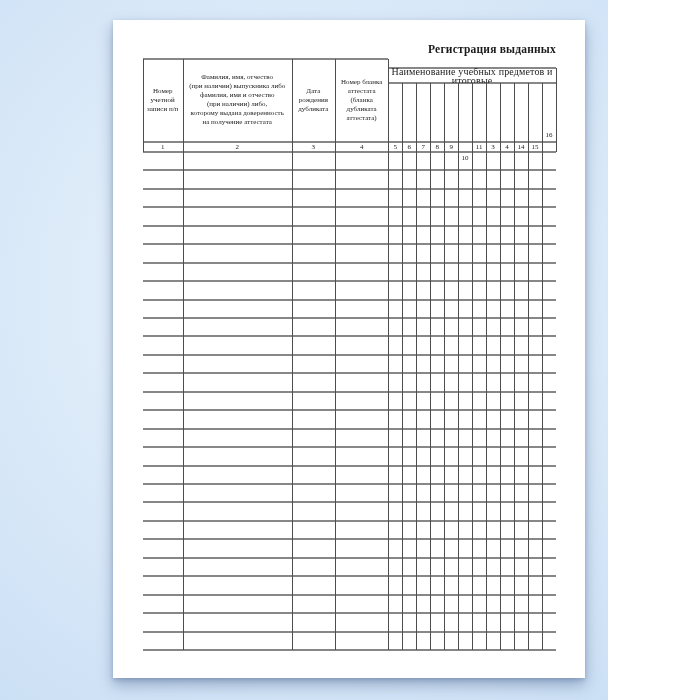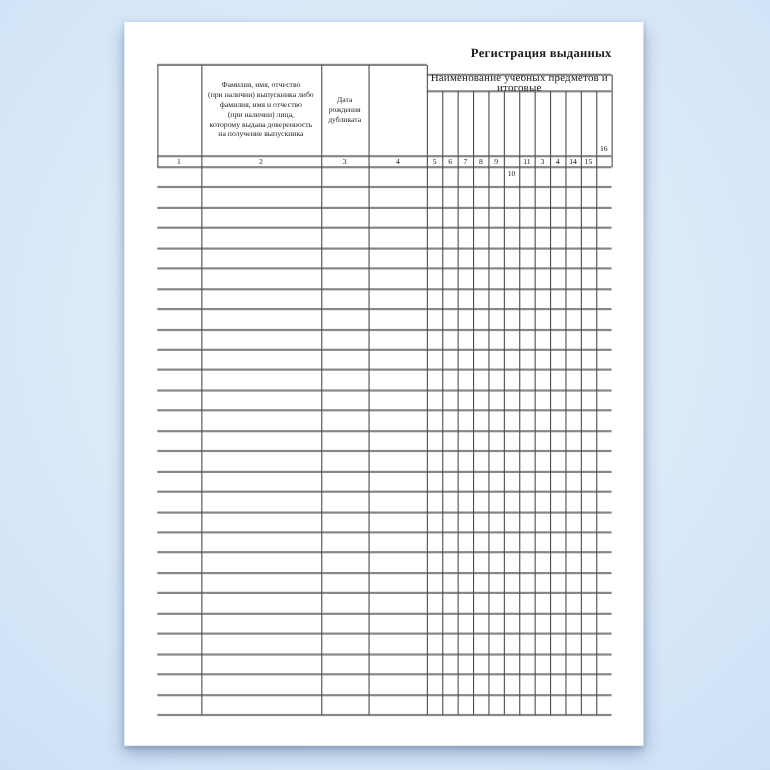--- a/index.html
+++ b/index.html
@@ -5,21 +5,21 @@
   html, body {
     margin: 0;
     padding: 0;
     width: 700px;
     height: 700px;
     overflow: hidden;
     font-family: "Liberation Serif", "DejaVu Serif", serif;
   }
   .bg {
     position: absolute;
-    width: 700px;
+    width: 608px;
     height: 700px;
     background: radial-gradient(circle at 50% 42%, #eff6fc 0%, #ddebf9 48%, #cce0f5 100%);
   }
   .page {
     position: absolute;
     left: 113px;
     top: 20px;
     width: 472px;
     height: 658px;
     background: #ffffff;
@@ -104,32 +104,44 @@
         <div class="vline" style="left: 303.233px; top: 63.4px; height: 566.6px;"></div>
         <div class="vline" style="left: 317.2px; top: 63.4px; height: 566.6px;"></div>
         <div class="vline" style="left: 331.167px; top: 63.4px; height: 566.6px;"></div>
         <div class="vline" style="left: 345.133px; top: 63.4px; height: 566.6px;"></div>
         <div class="vline" style="left: 359.1px; top: 63.4px; height: 566.6px;"></div>
         <div class="vline" style="left: 373.067px; top: 63.4px; height: 566.6px;"></div>
         <div class="vline" style="left: 387.033px; top: 63.4px; height: 566.6px;"></div>
         <div class="vline" style="left: 401px; top: 63.4px; height: 566.6px;"></div>
         <div class="vline" style="left: 414.967px; top: 63.4px; height: 566.6px;"></div>
         <div class="vline" style="left: 428.933px; top: 63.4px; height: 566.6px;"></div>
+        <div class="cell" style="left: 30.7px; top: 38.5px; width: 38px; height: 83.5px;">
+          <span>Номер</span>
+          <span>учетной</span>
+          <span>записи п/п</span>
+        </div>
         <div class="cell" style="left: 70.7px; top: 38.5px; width: 107px; height: 83.5px;">
           <span>Фамилия, имя, отчество</span>
           <span>(при наличии) выпускника либо</span>
           <span>фамилия, имя и отчество</span>
-          <span>(при наличии) лица,</span>
+          <span>(при наличии) либо,</span>
           <span>которому выдана доверенность</span>
-          <span>на получение выпускника</span>
+          <span>на получение аттестата</span>
         </div>
         <div class="cell" style="left: 179.7px; top: 38.5px; width: 41.3px; height: 83.5px;">
           <span>Дата</span>
           <span>рождения</span>
           <span>дубликата</span>
+        </div>
+        <div class="cell" style="left: 223px; top: 38.5px; width: 51.3px; height: 83.5px;">
+          <span>Номер бланка</span>
+          <span>аттестата</span>
+          <span>(бланка</span>
+          <span>дубликата</span>
+          <span>аттестата)</span>
         </div>
         <div class="cell span-header" style="left: 275.3px; top: 48px; width: 167.6px; height: 15.4px;">Наименование учебных предметов и итоговые</div>
         <div class="cell num-cell" style="left: 29.7px; top: 122px; width: 40px; height: 10px;">1</div>
         <div class="cell num-cell" style="left: 69.7px; top: 122px; width: 109px; height: 10px;">2</div>
         <div class="cell num-cell" style="left: 178.7px; top: 122px; width: 43.3px; height: 10px;">3</div>
         <div class="cell num-cell" style="left: 222px; top: 122px; width: 53.3px; height: 10px;">4</div>
         <div class="cell num-cell" style="left: 275.3px; top: 122px; width: 13.9667px; height: 10px;">5</div>
         <div class="cell num-cell" style="left: 289.267px; top: 122px; width: 13.9667px; height: 10px;">6</div>
         <div class="cell num-cell" style="left: 303.233px; top: 122px; width: 13.9667px; height: 10px;">7</div>
         <div class="cell num-cell" style="left: 317.2px; top: 122px; width: 13.9667px; height: 10px;">8</div>

